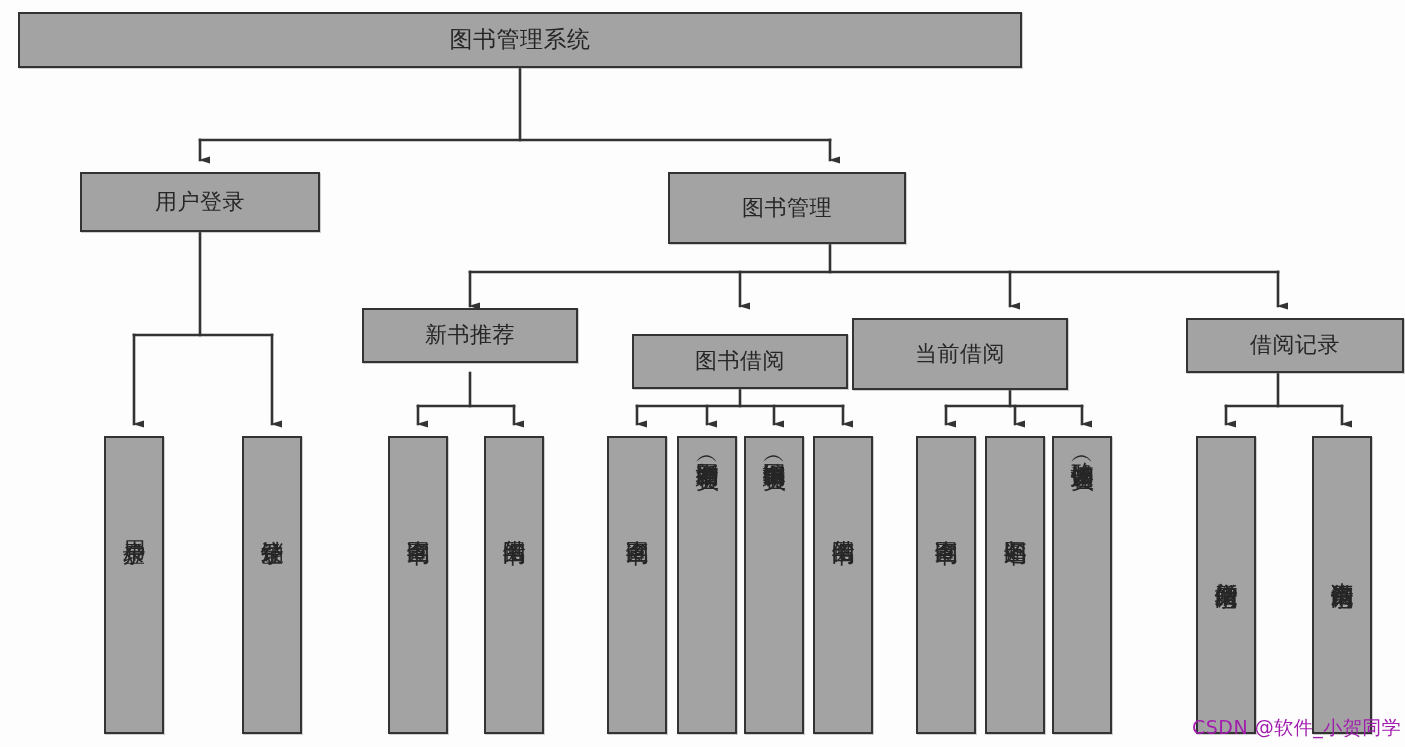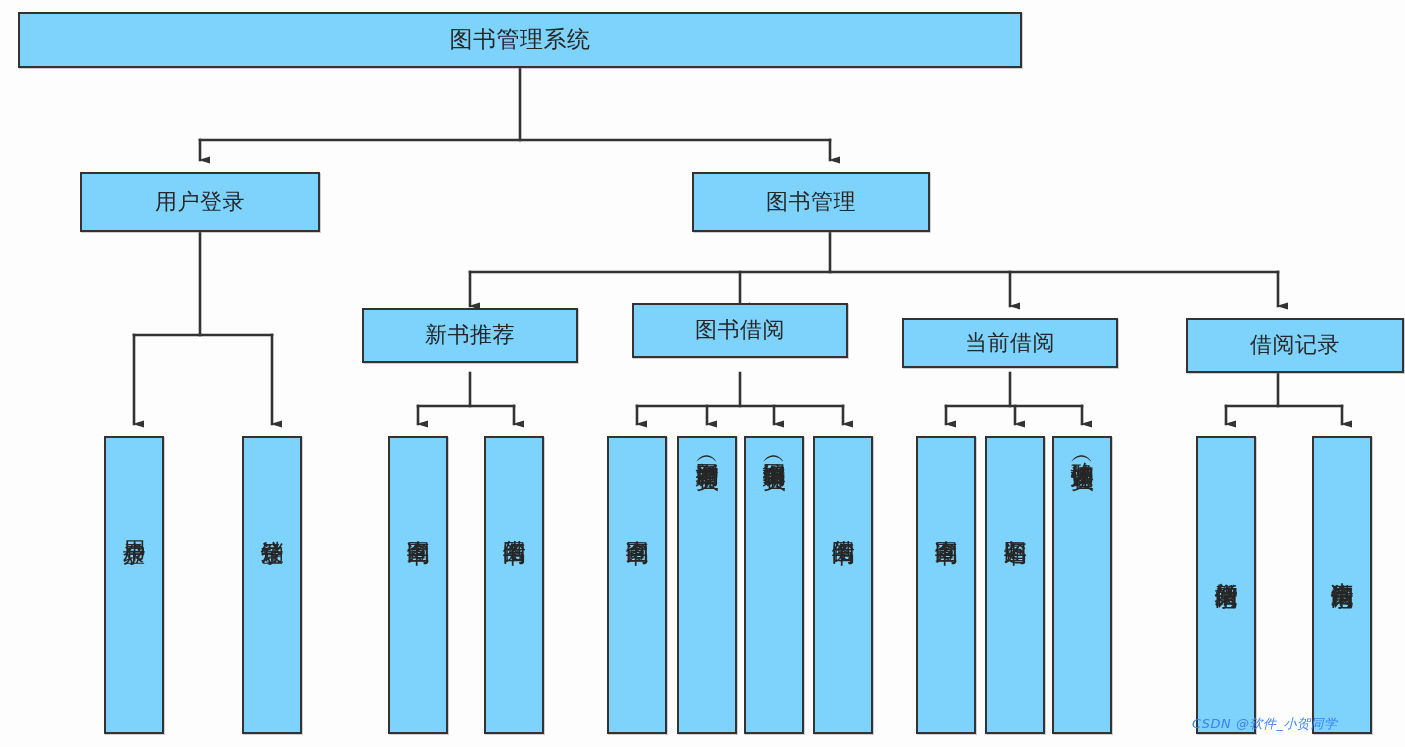--- a/index.html
+++ b/index.html
@@ -21,21 +21,21 @@
     position: absolute;
     left: 0;
     top: 0;
     width: 1405px;
     height: 747px;
     pointer-events: none;
   }
   .node {
     position: absolute;
     box-sizing: border-box;
-    background: #7dd3fc;
+    background: #a3a3a3;
     border: 2px solid #333333;
     display: flex;
     align-items: center;
     justify-content: center;
     color: #262626;
     box-shadow: 1px 1px 0 rgba(120,120,120,0.35);
   }
   .node .label {
     display: block;
     text-align: center;
@@ -62,25 +62,24 @@
     white-space: nowrap;
   }
   .node.vert.mid .label {
     margin-top: 78px;
   }
   .node.vert.midlow .label {
     margin-top: 120px;
   }
   .watermark {
     position: absolute;
-    font-size: 13px;
-    color: #3b82f6;
+    font-size: 19px;
+    color: #a21caf;
     white-space: nowrap;
     letter-spacing: 0.5px;
-    font-style: italic;
   }
 </style>
 </head>
 <body>
 
 <div id="canvas">
 
   <svg id="edges" viewBox="0 0 1405 747" xmlns="http://www.w3.org/2000/svg">
     <defs>
       <marker id="arrow" markerWidth="10" markerHeight="12" refX="3.6" refY="10" orient="auto" markerUnits="userSpaceOnUse">
@@ -131,31 +130,31 @@
     </g>
   </svg>
 
   <div class="node root horiz" style="left:18px; top:12px; width:1004px; height:56px;">
     <span class="label">图书管理系统</span>
   </div>
 
   <div class="node horiz" style="left:80px; top:172px; width:240px; height:60px;">
     <span class="label">用户登录</span>
   </div>
-  <div class="node horiz" style="left:692px; top:172px; width:238px; height:60px;">
+  <div class="node horiz" style="left:668px; top:172px; width:238px; height:72px;">
     <span class="label">图书管理</span>
   </div>
 
   <div class="node horiz" style="left:362px; top:308px; width:216px; height:55px;">
     <span class="label">新书推荐</span>
   </div>
-  <div class="node horiz" style="left:632px; top:303px; width:216px; height:55px;">
+  <div class="node horiz" style="left:632px; top:334px; width:216px; height:55px;">
     <span class="label">图书借阅</span>
   </div>
-  <div class="node horiz" style="left:902px; top:318px; width:216px; height:50px;">
+  <div class="node horiz" style="left:852px; top:318px; width:216px; height:72px;">
     <span class="label">当前借阅</span>
   </div>
   <div class="node horiz" style="left:1170px; top:318px; width:218px; height:55px;margin-left:16px;">
     <span class="label">借阅记录</span>
   </div>
 
   <div class="node vert mid" style="left:104px; top:436px; width:60px; height:298px;">
     <span class="label">用户登录</span>
   </div>
   <div class="node vert mid" style="left:242px; top:436px; width:60px; height:298px;">

